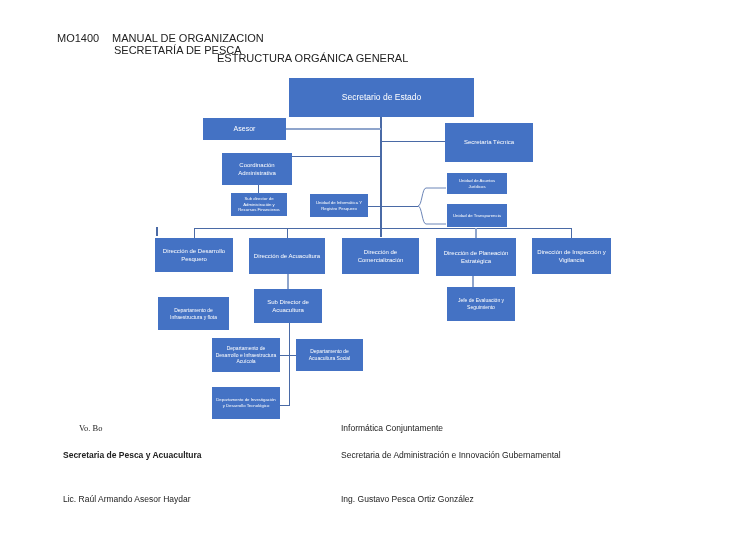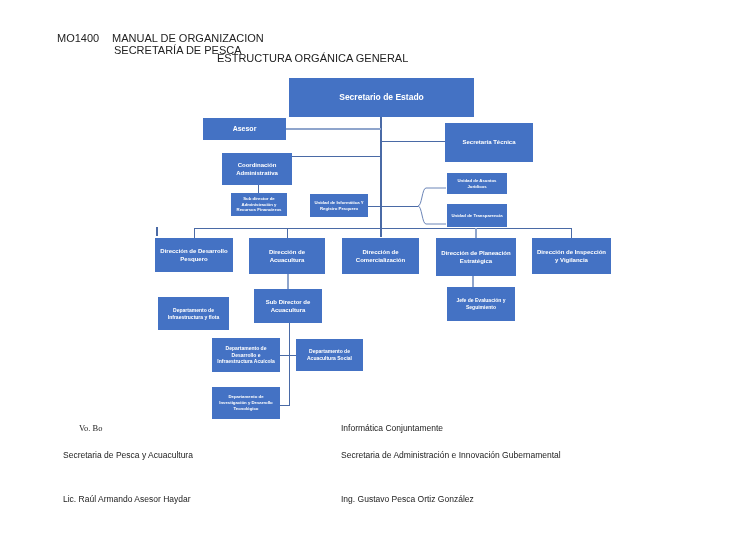--- a/index.html
+++ b/index.html
@@ -1,21 +1,21 @@
 <!DOCTYPE html>
 <html><head>
 <meta charset="utf-8">
 <style>
   html, body { margin:0; padding:0; background:#ffffff; }
   body { width:753px; height:545px; position:relative; overflow:hidden;
          font-family:"Liberation Sans", sans-serif; color:#1a1a1a; }
   .hdr { position:absolute; font-size:11px; color:#222; white-space:nowrap; }
   .box { position:absolute; background:#4472c4; color:#ffffff; display:flex;
          align-items:center; justify-content:center; text-align:center;
-         line-height:1.35; box-sizing:border-box; padding:1px 3px;font-weight:bold; }
+         line-height:1.35; box-sizing:border-box; padding:1px 3px; }
   .f9 { font-size:8.5px; }
   .f7 { font-size:7px; }
   .f6 { font-size:6px; }
   .f5 { font-size:5px; }
   .f4 { font-size:4.3px; }
   .ln { position:absolute; background:#4a6aa6; }
   .lnl { position:absolute; background:#8fa5cc; }
   .sig { position:absolute; font-size:8.5px; color:#222; white-space:nowrap; }
   svg.brace { position:absolute; left:412px; top:180px; overflow:visible; }
 </style>
@@ -111,18 +111,18 @@
   <span>Departamento de Desarrollo e Infraestructura Acuícola</span>
 </div>
 <div class="box f5" style="left:296px;top:339px;width:67px;height:32px;">
   <span>Departamento de Acuacultura Social</span>
 </div>
 <div class="box f4" style="left:212px;top:387px;width:68px;height:32px;">
   <span>Departamento de Investigación y Desarrollo Tecnológico</span>
 </div>
 
 <div class="sig" style="left:79px;top:423px;font-family:Liberation Serif, serif;">Vo. Bo</div>
-<div class="sig" style="left:63px;top:450px;">Secretaria de Pesca y Acuacultura</div>
+<div class="sig" style="left:63px;top:450px;font-weight:bold;">Secretaria de Pesca y Acuacultura</div>
 <div class="sig" style="left:63px;top:494px;">Lic. Raúl Armando Asesor Haydar</div>
 
 <div class="sig" style="left:341px;top:423px;">Informática Conjuntamente</div>
 <div class="sig" style="left:341px;top:450px;">Secretaria de Administración e Innovación Gubernamental</div>
 <div class="sig" style="left:341px;top:494px;">Ing. Gustavo Pesca Ortiz González</div>
 
 </body></html>

